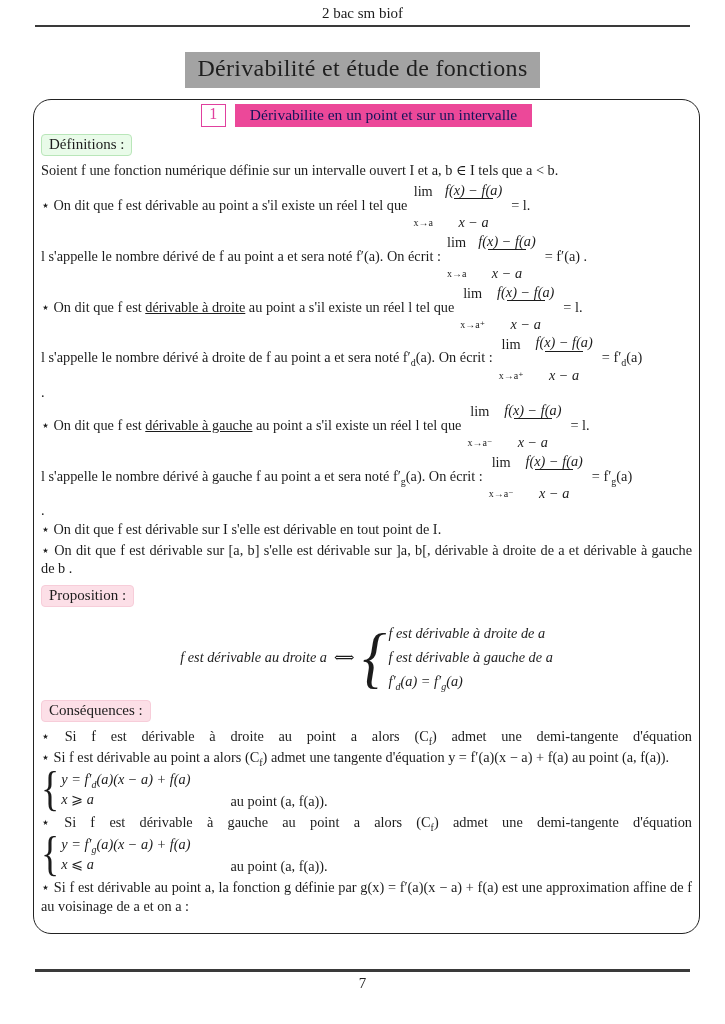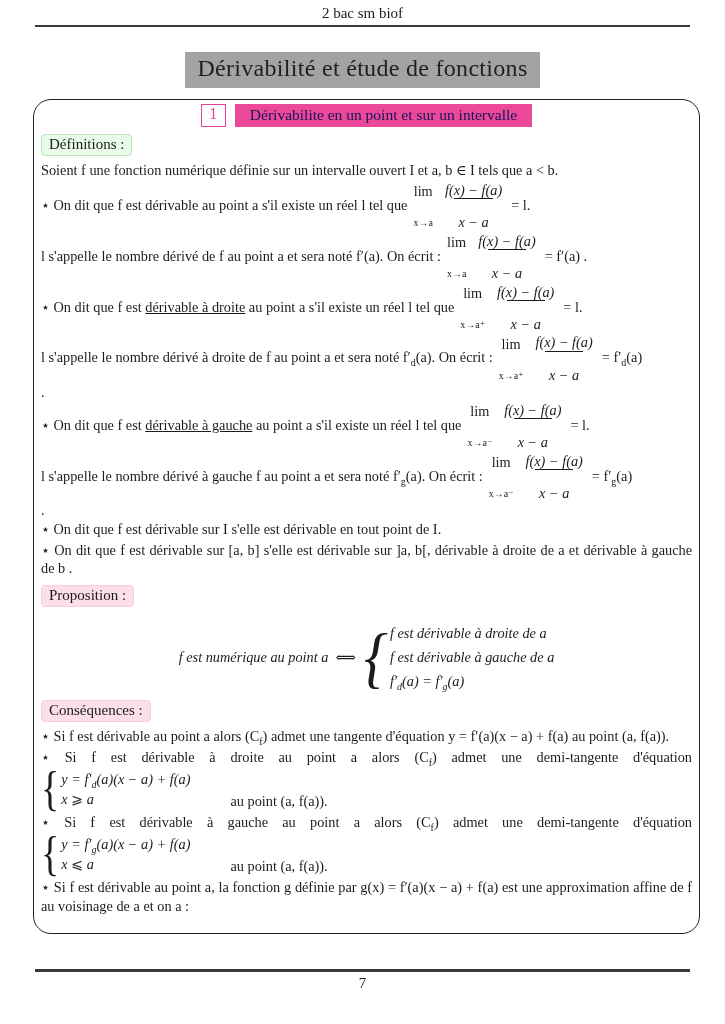--- a/index.html
+++ b/index.html
@@ -140,38 +140,38 @@
       </span><span>= f′</span><sub>g</sub><span>(a)</span>
   </p>
   <p class="dotline">.</p>
 
   <p class="line">⋆ On dit que f est dérivable sur I s'elle est dérivable en tout point de I.</p>
   <p class="line">⋆ On dit que f est dérivable sur [a, b] s'elle est dérivable sur ]a, b[, dérivable à droite de a et dérivable à gauche de b .</p>
 
   <div class="label pinklabel">Proposition :</div>
 
   <div class="prop-wrap">
-    <span class="prop-lhs">f est numérique au point a</span>
+    <span class="prop-lhs">f est dérivable au droite a</span>
     <span class="prop-arrow">⟺</span>
     <span class="prop-brace">{</span>
     <span class="prop-col">
       <span>f est dérivable à droite de a</span>
       <span>f est dérivable à gauche de a</span>
       <span><span>f′</span><sub>d</sub><span>(a) = f′</span><sub>g</sub><span>(a)</span></span>
     </span>
   </div>
 
   <div class="label pinklabel">Conséquences :</div>
 
-  <p class="line">
-    <span>⋆ Si f est dérivable au point a alors (C</span><sub>f</sub><span>) admet une tangente d'équation y = f′(a)(x − a) + f(a) au point (a, f(a)).</span>
-  </p>
-
   <p class="line just-force">
     <span>⋆ Si f est dérivable à droite au point a alors (C</span><sub>f</sub><span>) admet une demi-tangente d'équation</span>
+  </p>
+
+  <p class="line">
+    <span>⋆ Si f est dérivable au point a alors (C</span><sub>f</sub><span>) admet une tangente d'équation y = f′(a)(x − a) + f(a) au point (a, f(a)).</span>
   </p>
   <div class="sys">
     <span class="sys-brace">{</span>
     <span class="sys-col">
       <span><span>y = f′</span><sub>d</sub><span>(a)(x − a) + f(a)</span></span>
       <span>x ⩾ a</span>
     </span>
     <span class="sys-tail">au point (a, f(a)).</span>
   </div>
 

